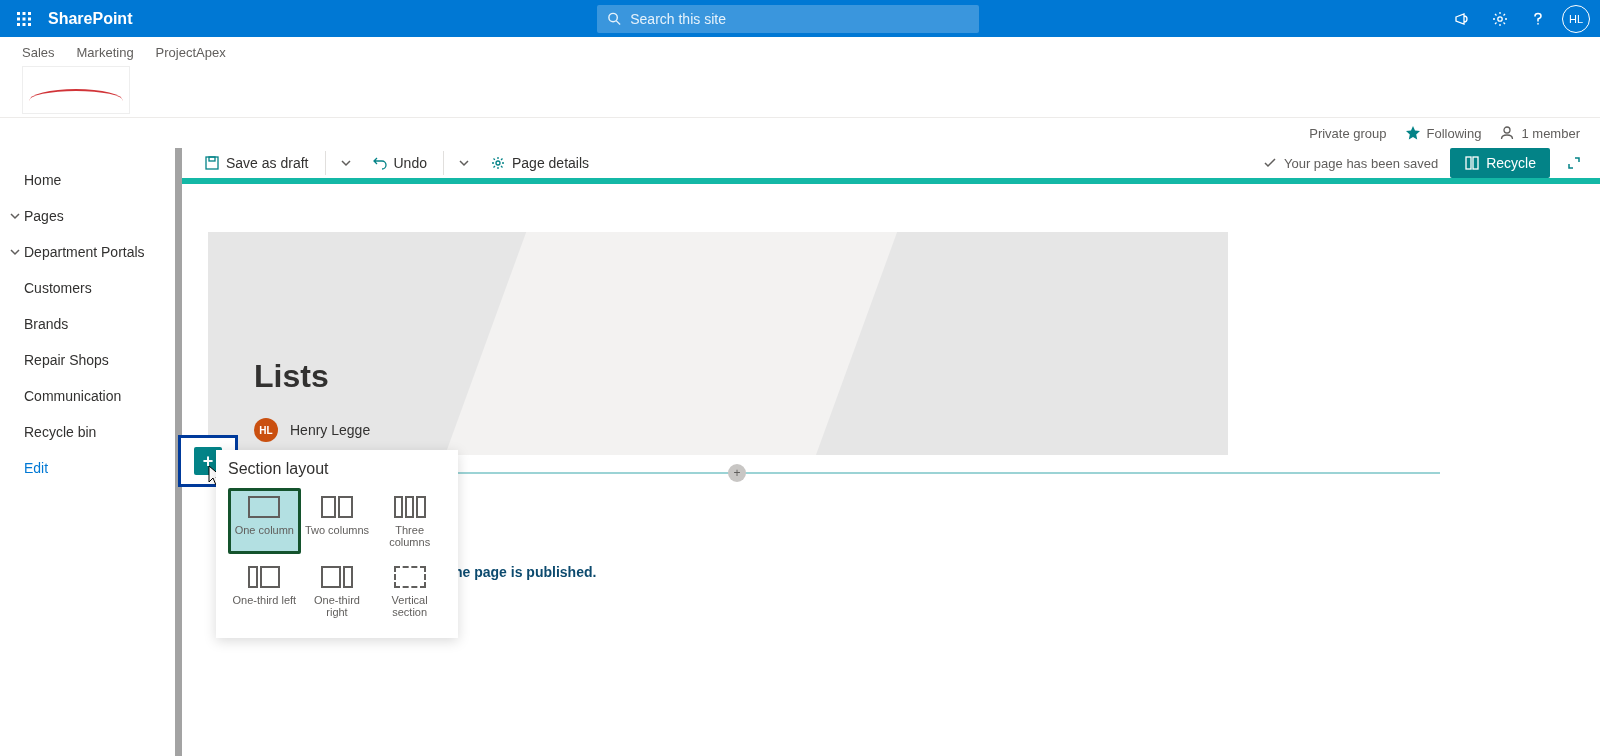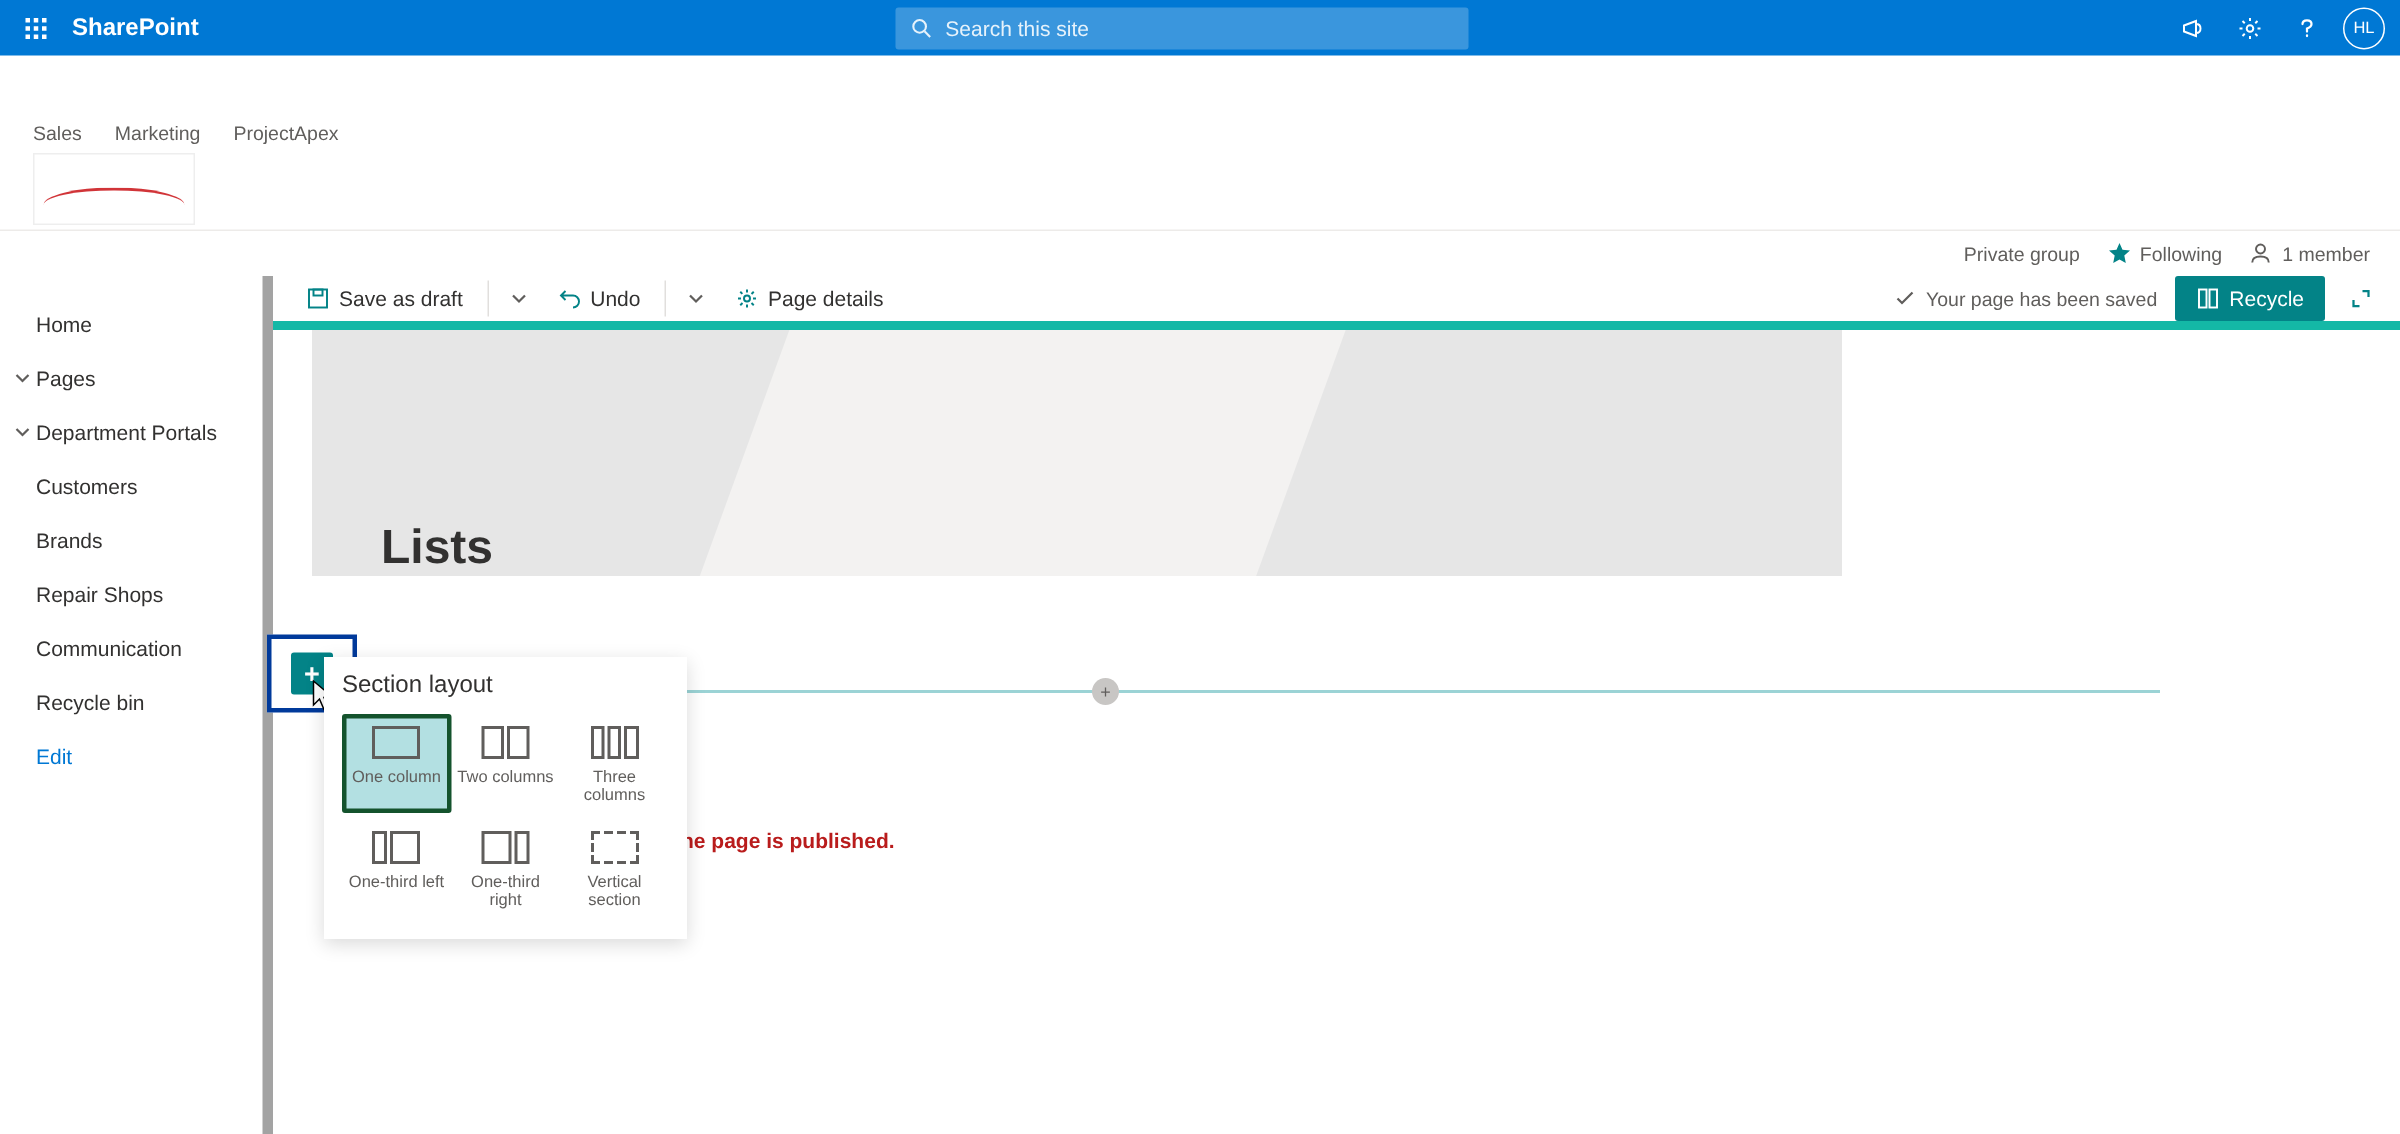--- a/index.html
+++ b/index.html
@@ -11,21 +11,21 @@
     .app-name { color: #fff; font-size: 16px; font-weight: 600; margin-left: 6px; }
     .search-wrap { flex: 1; display: flex; justify-content: center; }
     .search-box { width: 382px; height: 28px; background: #3a96dd; border-radius: 2px; display: flex; align-items: center; padding: 0 10px; }
     .search-box input { background: transparent; border: none; outline: none; color: #e6f2fb; font-size: 14px; margin-left: 8px; width: 100%; }
     .search-box input::placeholder { color: #e6f2fb; }
     .suite-right { display: flex; align-items: center; gap: 2px; }
     .suite-icon { width: 36px; height: 36px; display: flex; align-items: center; justify-content: center; cursor: pointer; }
     .me-circle { width: 28px; height: 28px; border-radius: 50%; border: 1px solid #fff; display: flex; align-items: center; justify-content: center; color: #fff; font-size: 11px; }
 
     
-    .hub-area { border-bottom: 1px solid #edebe9; padding-left: 22px; position: relative; height: 81px; margin-top: 36px; }
+    .hub-area { border-bottom: 1px solid #edebe9; padding-left: 22px; position: relative; height: 81px; }
     .hub-links { display: flex; gap: 22px; padding-top: 8px; font-size: 13px; color: #605e5c; }
     .hub-links span { cursor: pointer; }
     .site-logo { margin-top: 6px; width: 108px; height: 48px; background: #fff; border: 1px solid #eee; position: relative; }
     .site-logo::before { content: ""; position: absolute; left: 6px; right: 6px; top: 22px; height: 12px; border-top: 2px solid #d13438; border-radius: 60% 60% 0 0 / 100% 100% 0 0; }
 
     .info-row { height: 30px; display: flex; align-items: center; justify-content: flex-end; padding-right: 20px; gap: 18px; font-size: 13px; color: #605e5c; }
     .info-item { display: flex; align-items: center; gap: 6px; }
 
     
     .shell { display: flex; height: calc(756px - 37px - 81px - 30px); }
@@ -37,21 +37,21 @@
 
     .main { flex: 1; position: relative; }
     .cmdbar { height: 36px; display: flex; align-items: center; padding: 0 14px; border-bottom: 6px solid #14b8a6; gap: 6px; }
     .cmd-item { display: flex; align-items: center; gap: 6px; height: 32px; padding: 0 8px; font-size: 14px; color: #323130; cursor: pointer; }
     .cmd-sep { width: 1px; height: 24px; background: #e1dfdd; margin: 0 2px; }
     .cmd-right { margin-left: auto; display: flex; align-items: center; gap: 12px; }
     .saved-msg { display: flex; align-items: center; gap: 6px; color: #605e5c; font-size: 13px; }
     .publish-btn { background: #038387; color: #fff; height: 30px; padding: 0 14px; display: flex; align-items: center; gap: 6px; border-radius: 2px; cursor: pointer; }
 
     .canvas { position: relative; margin-left: 26px; }
-    .hero { height: 164px; background: #f3f2f1; position: relative; overflow: hidden; width: 1020px; }
+    .hero { height: 223px; background: #f3f2f1; position: relative; overflow: hidden; width: 1020px; margin-top: 48px; }
     .hero::before, .hero::after { content: ""; position: absolute; background: #e6e6e6; transform: skewX(-20deg); }
     .hero::before { width: 320px; height: 400px; left: -60px; top: -40px; }
     .hero::after { width: 420px; height: 400px; right: -60px; top: -120px; }
     .hero-title { position: absolute; left: 46px; top: 126px; font-size: 32px; font-weight: 600; color: #323130; z-index: 2; }
     .hero-author { position: absolute; left: 46px; top: 186px; display: flex; align-items: center; gap: 12px; z-index: 2; }
     .author-badge { width: 24px; height: 24px; border-radius: 50%; background: #ca5010; color: #fff; font-size: 10px; display: flex; align-items: center; justify-content: center; font-weight: 600; }
     .author-name { font-size: 14px; color: #323130; }
 
     .insert-line { position: absolute; top: 240px; left: 38px; right: 160px; height: 2px; background: #9bd3d5; }
     .add-circle { position: absolute; top: 232px; left: 520px; width: 18px; height: 18px; border-radius: 50%; background: #c8c6c4; display: flex; align-items: center; justify-content: center; color: #605e5c; font-size: 12px; }
@@ -65,21 +65,21 @@
     .flyout { position: absolute; top: 218px; left: 8px; width: 242px; background: #fff; box-shadow: 0 3px 12px rgba(0,0,0,0.15); padding: 10px 12px 14px; z-index: 10; }
     .flyout-title { font-size: 16px; color: #323130; margin-bottom: 10px; }
     .layout-grid { display: grid; grid-template-columns: repeat(3, 1fr); gap: 4px 0; }
     .layout-opt { display: flex; flex-direction: column; align-items: center; padding: 8px 4px 6px; cursor: pointer; border-radius: 2px; }
     .layout-opt.selected { background: #b3e0e2; border: 3px solid #14532d; padding: 5px 1px 3px; }
     .layout-icon { width: 32px; height: 22px; display: flex; gap: 2px; margin-bottom: 6px; }
     .layout-icon span { border: 2px solid #605e5c; flex: 1; }
     .layout-label { font-size: 11px; color: #605e5c; text-align: center; }
 
     .hint-text { position: absolute; top: 332px; left: 246px; font-size: 14px; color: #605e5c; }
-    .hint-text b { font-weight: 600; color: #b91c1c; }
+    .hint-text b { font-weight: 600; color: #0c4a6e; }
 
     svg.icon { width: 16px; height: 16px; }
   </style>
 </head>
 <body>
 
 <div class="suite-header">
   <div class="waffle">
     <svg class="icon" viewBox="0 0 16 16">
         <g fill="#fff">

